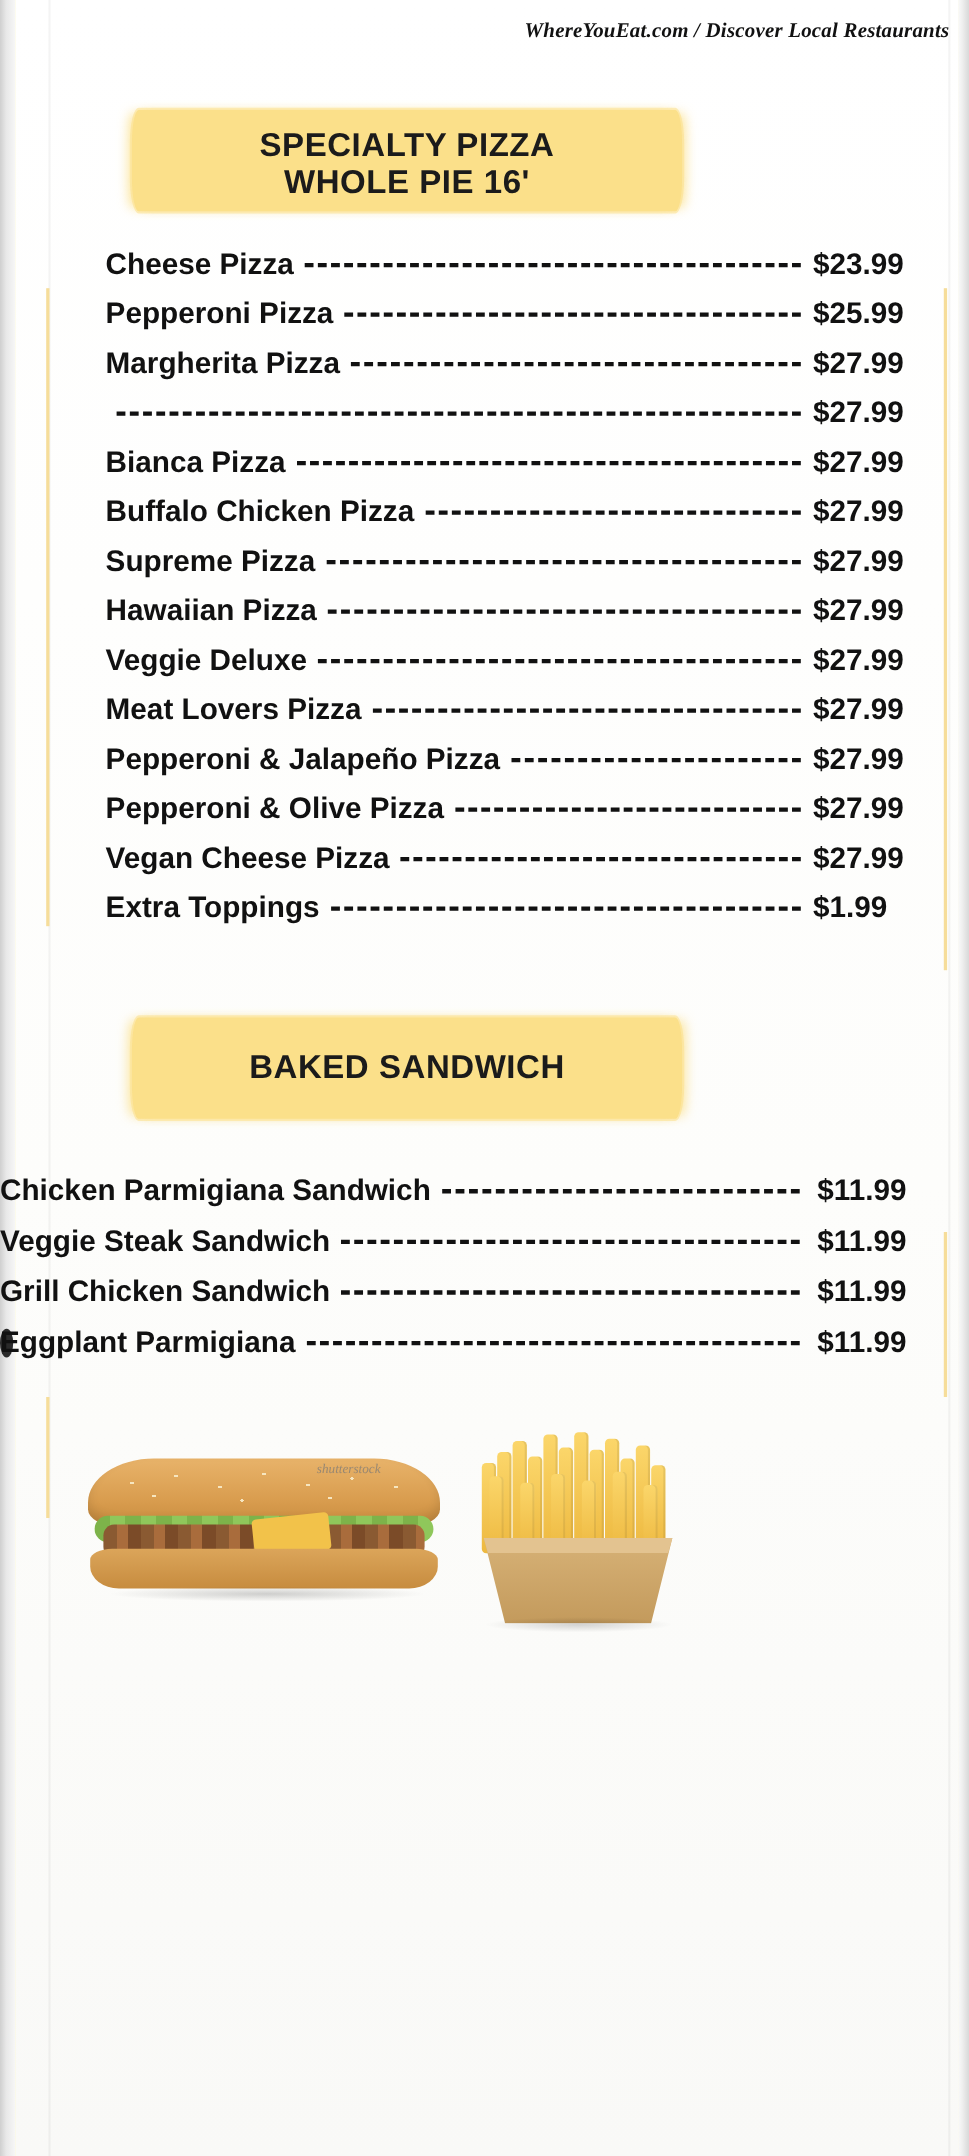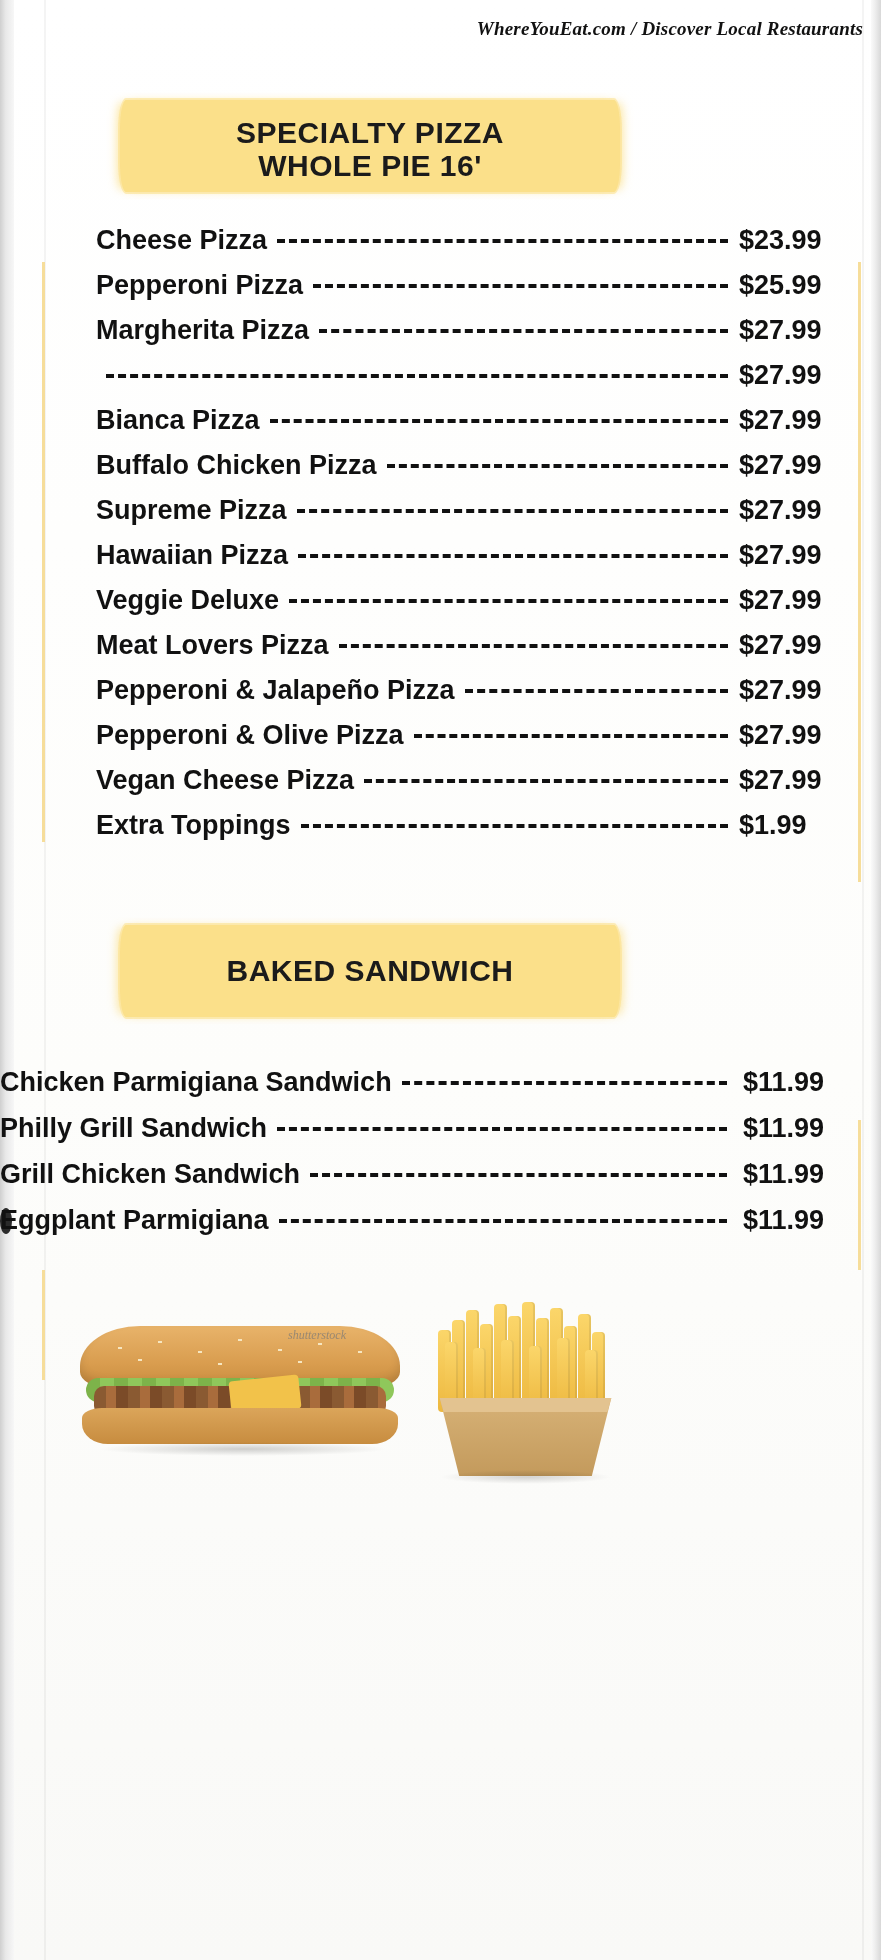--- a/index.html
+++ b/index.html
@@ -409,21 +409,21 @@
     </div>
   </div>
 
   <div class="menu-list" id="sandwich-list">
       <div class="menu-row">
         <span class="row-name">Chicken Parmigiana Sandwich</span>
         <span class="dots"></span>
         <span class="row-price">$11.99</span>
       </div>
       <div class="menu-row">
-        <span class="row-name">Philly Grill Sandwich</span>
+        <span class="row-name">Veggie Steak Sandwich</span>
         <span class="dots"></span>
         <span class="row-price">$11.99</span>
       </div>
       <div class="menu-row">
         <span class="row-name">Grill Chicken Sandwich</span>
         <span class="dots"></span>
         <span class="row-price">$11.99</span>
       </div>
       <div class="menu-row">
         <span class="row-name">Eggplant Parmigiana</span>

